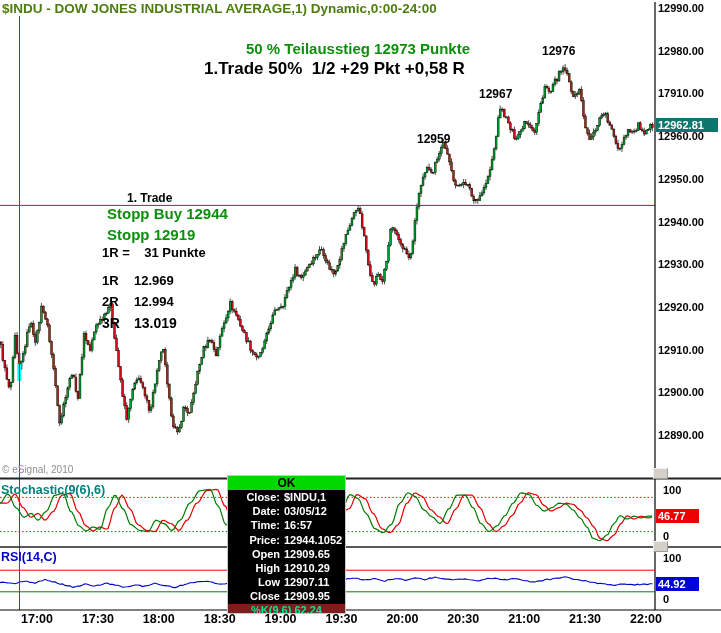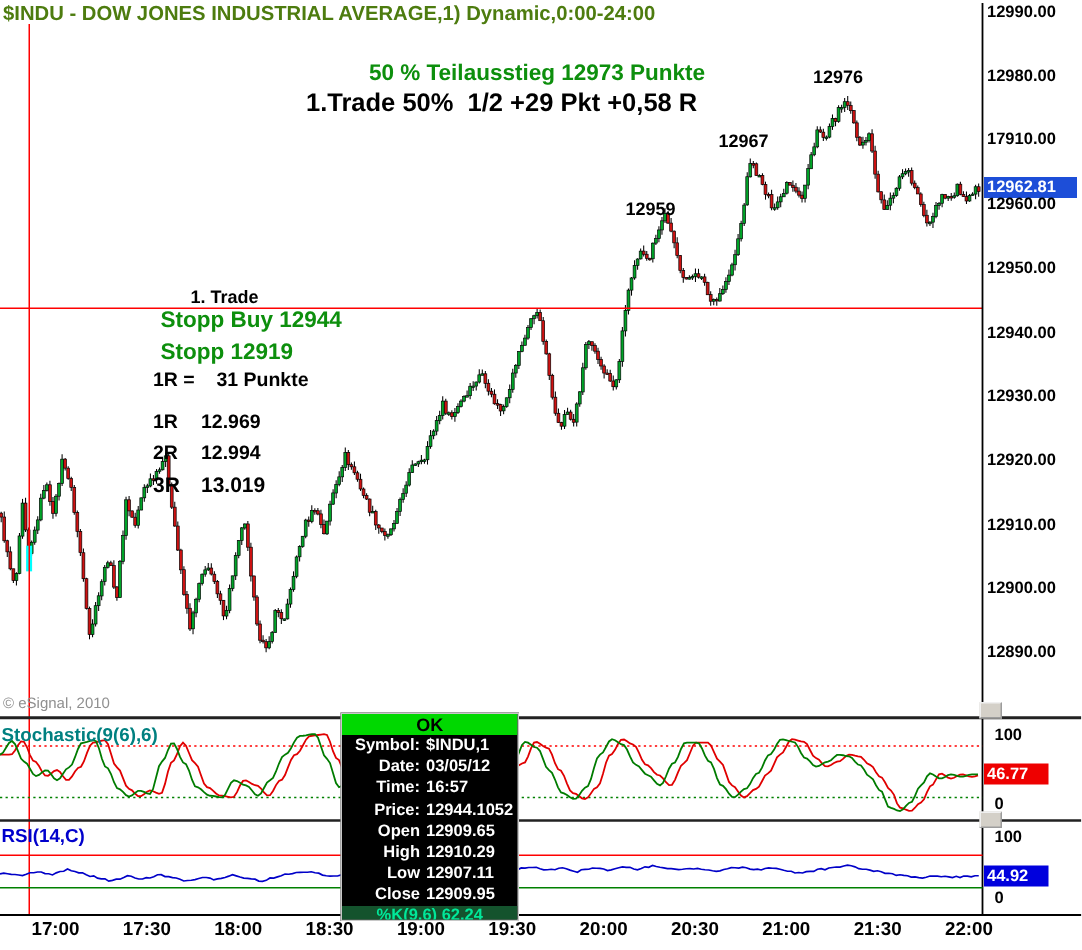--- a/index.html
+++ b/index.html
@@ -21,21 +21,21 @@
   .splitter{position:absolute;left:653px;width:13px;height:9px;background:#d4d0c8;
             border:1px outset #f0f0f0;}
   
   .popup{position:absolute;left:227px;top:475px;width:117px;height:137px;background:#000;
          border:1px solid #c8c8c8;overflow:hidden;z-index:10;}
   .popup-header{height:14px;background:#00d800;color:#000;font-size:12px;font-weight:bold;
                 text-align:center;line-height:14px;}
   .popup-row{display:flex;height:14.2px;font-size:11px;font-weight:bold;color:#fff;line-height:14.2px;}
   .popup-row .lbl{width:52px;text-align:right;flex:none;}
   .popup-row .val{margin-left:4px;text-align:left;flex:1;}
-  .popup-footer{height:12px;background:#14532d;color:#00e89a;font-size:11px;font-weight:bold;
+  .popup-footer{height:12px;background:#7f1d1d;color:#00e89a;font-size:11px;font-weight:bold;
                 text-align:center;line-height:12px;}
 </style>
 </head>
 <body>
 
 <div class="screen">
 
   <svg id="svg" width="721" height="633" viewBox="0 0 721 633">
       <g>
         <line x1="0.8" y1="341.1" x2="0.8" y2="348.2" stroke="#000" stroke-width="0.7"></line>
@@ -722,21 +722,21 @@
   <div class="copyright">© eSignal, 2010</div>
 
   <div class="panel-label" style="left:1px;top:483px;color:#008080;">Stochastic(9(6),6)</div>
   <div class="panel-label" style="left:1px;top:550px;color:#0000cc;">RSI(14,C)</div>
 
   <div class="scale-label" style="top:484px;">100</div>
   <div class="scale-label" style="top:530px;">0</div>
   <div class="scale-label" style="top:552px;">100</div>
   <div class="scale-label" style="top:593px;">0</div>
 
-  <div class="badge" id="last-price-badge" style="top: 118.101px; background: #1d4ed8;">12962.81</div>
+  <div class="badge" id="last-price-badge" style="top: 118.101px; background: #0f766e;">12962.81</div>
   <div class="badge" id="stoch-badge" style="width: 41px; top: 509.341px; background: rgb(238, 0, 0);">46.77</div>
   <div class="badge" id="rsi-badge" style="width: 41px; top: 576.743px; background: rgb(0, 0, 221);">44.92</div>
 
   <div id="price-axis">
       <div class="axis-label" style="top: 2px;">12990.00</div>
       <div class="axis-label" style="top: 44.7px;">12980.00</div>
       <div class="axis-label" style="top: 87.4px;">17910.00</div>
       <div class="axis-label" style="top: 130.1px;">12960.00</div>
       <div class="axis-label" style="top: 172.8px;">12950.00</div>
       <div class="axis-label" style="top: 215.5px;">12940.00</div>
@@ -760,21 +760,21 @@
       <div class="time-label" style="left: 646px;">22:00</div>
     </div>
 
   <div class="splitter" style="top:468px;"></div>
   <div class="splitter" style="top:541px;"></div>
 
   <div class="popup">
     <div class="popup-header">OK</div>
     <div id="popup-rows">
         <div class="popup-row">
-          <div class="lbl">Symbol:</div>
+          <div class="lbl">Close:</div>
           <div class="val">$INDU,1</div>
         </div>
         <div class="popup-row">
           <div class="lbl">Date:</div>
           <div class="val">03/05/12</div>
         </div>
         <div class="popup-row">
           <div class="lbl">Time:</div>
           <div class="val">16:57</div>
         </div>

